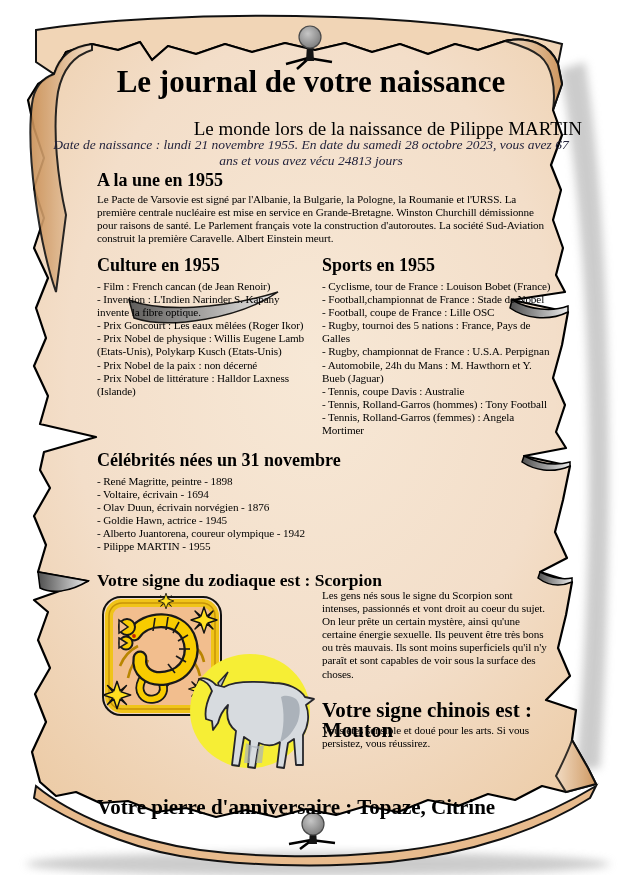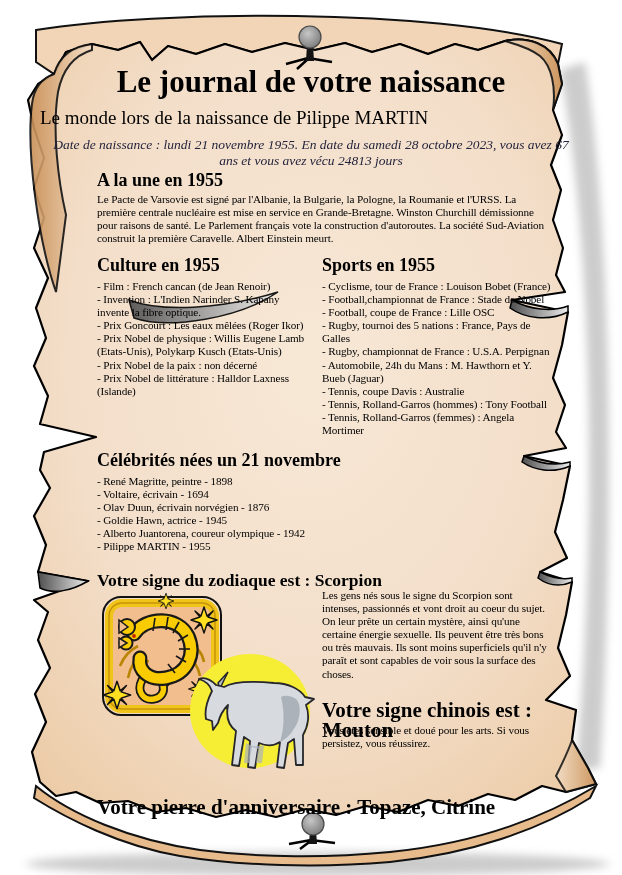--- a/index.html
+++ b/index.html
@@ -2,21 +2,21 @@
 <html><head>
 <meta charset="utf-8">
 <style>
   html,body{margin:0;padding:0;background:#ffffff;}
   .page{position:relative;width:622px;height:875px;margin:0 auto;overflow:hidden;
         font-family:"Liberation Serif","DejaVu Serif",serif;color:#000;padding-left:14px;}
   .bg{position:absolute;left:0;top:0;z-index:0;}
   .content{position:absolute;inset:0;z-index:2;}
   .abs{position:absolute;}
   .page-title{font-size:31px;font-weight:bold;line-height:36px;text-align:center;}
-  .page-subtitle{font-size:19px;line-height:24px;text-align:left;margin-top:6px;}
+  .page-subtitle{font-size:19px;line-height:24px;text-align:right;margin-top:17px;}
   .date-line{font-size:13.5px;font-style:italic;text-align:center;line-height:16px;color:#23233c;}
   .h-section{font-size:18px;font-weight:bold;line-height:21px;}
   .h-sub{font-size:21px;font-weight:bold;line-height:20px;}
   .body-text{font-size:11.2px;line-height:13.1px;letter-spacing:-0.12px;text-align:left;}
   .list .li{font-size:11.2px;line-height:13.1px;letter-spacing:-0.12px;}
   .cols{display:flex;}
   .col-culture{width:214px;margin-right:11px;}
   .col-sports{width:232px;}
   .col-head{margin-bottom:4px;}
   svg{display:block;}
@@ -142,21 +142,21 @@
         <div class="li">- Rugby, tournoi des 5 nations : France, Pays de Galles</div>
         <div class="li">- Rugby, championnat de France : U.S.A. Perpignan</div>
         <div class="li">- Automobile, 24h du Mans : M. Hawthorn et Y. Bueb (Jaguar)</div>
         <div class="li">- Tennis, coupe Davis : Australie</div>
         <div class="li">- Tennis, Rolland-Garros (hommes) : Tony Football</div>
         <div class="li">- Tennis, Rolland-Garros (femmes) : Angela Mortimer</div>
       </div>
     </div>
 
     <div class="abs list" style="left:97px;top:450px;width:452px;">
-      <div class="h-section" style="margin-bottom:4px;">Célébrités nées un 21 novembre</div>
+      <div class="h-section" style="margin-bottom:4px;">Célébrités nées un 31 novembre</div>
       <div class="li">- René Magritte, peintre - 1898</div>
       <div class="li">- Voltaire, écrivain - 1694</div>
       <div class="li">- Olav Duun, écrivain norvégien - 1876</div>
       <div class="li">- Goldie Hawn, actrice - 1945</div>
       <div class="li">- Alberto Juantorena, coureur olympique - 1942</div>
       <div class="li">- Pilippe MARTIN - 1955</div>
     </div>
 
     <div class="abs h-section" style="left:97px;top:570px;width:452px;font-size:17.5px;">Votre signe du zodiaque est : Scorpion</div>
 

